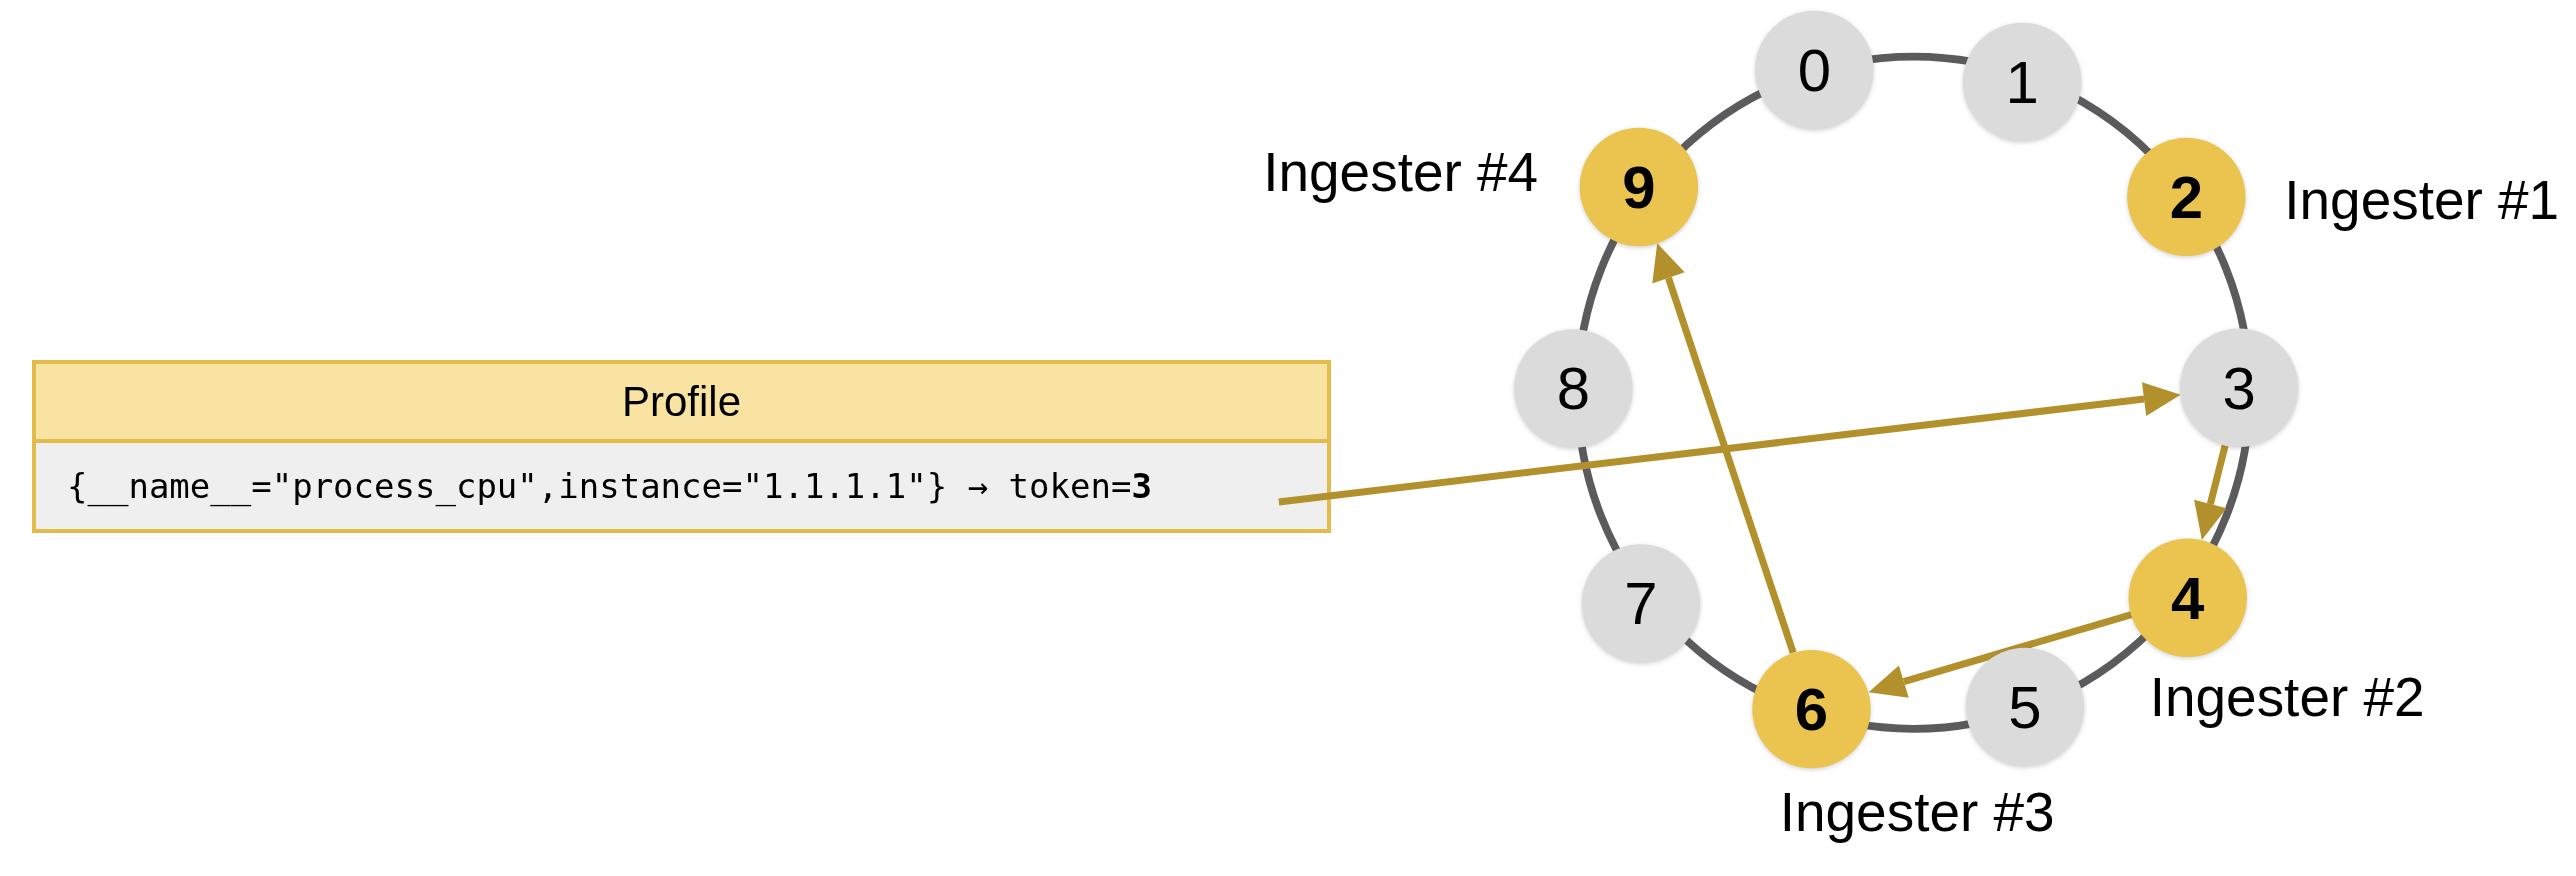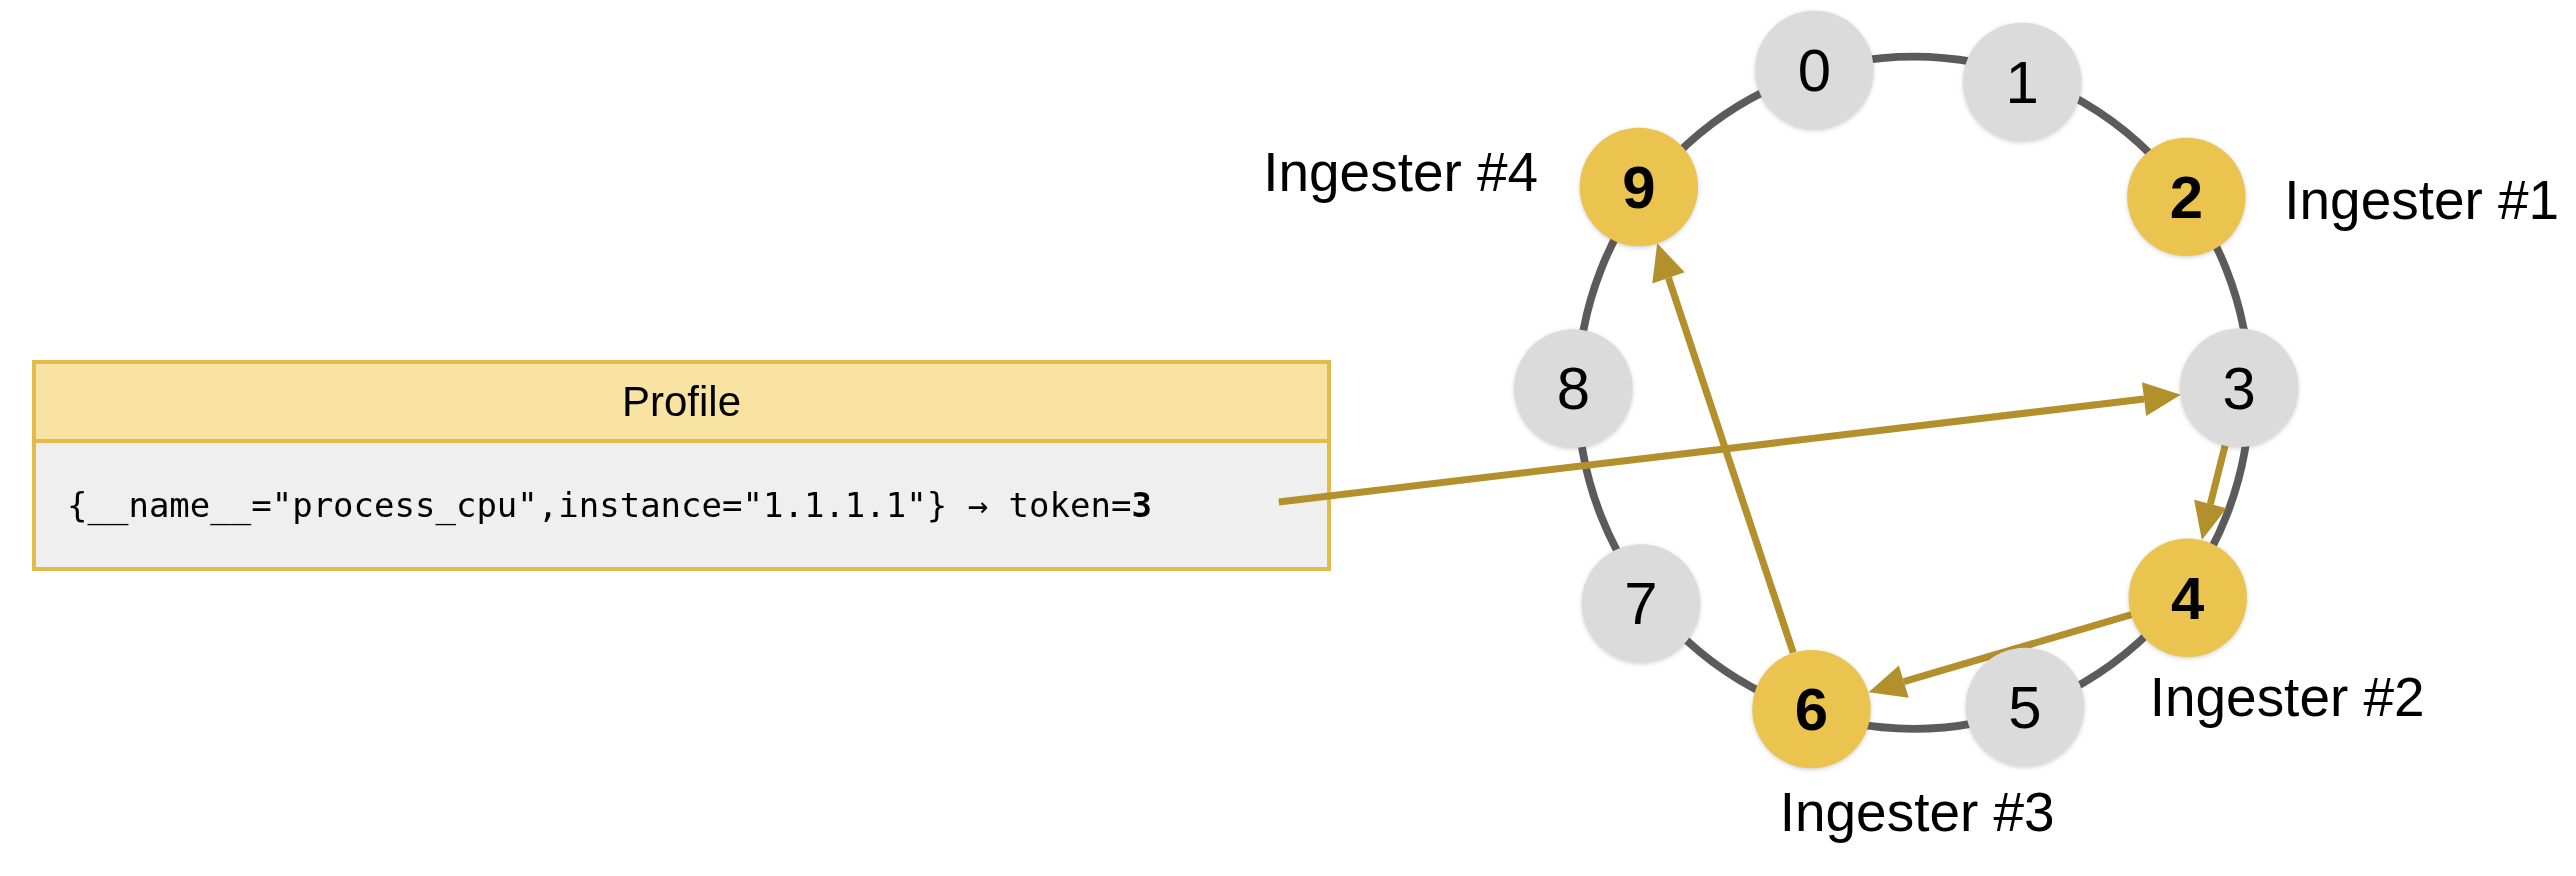--- a/index.html
+++ b/index.html
@@ -6,21 +6,21 @@
     --canvas-bg:#ffffff; --ring-stroke:#5b5b5d; --node-fill:#dbdbdc;
     --ingester-node-fill:#eac44e; --arrow:#b2902b; --card-border:#e2bb4a;
     --card-header-fill:#f8e3a3; --card-body-fill:#efeff0; --text:#000000;
   }
   html,body{margin:0;padding:0;}
   body{width:2576px;height:877px;background:var(--canvas-bg);overflow:hidden;}
   .stage{position:relative;width:2576px;height:877px;background:var(--canvas-bg);}
 
   
   .profile-card{
-    position:absolute;left:32px;top:360px;width:1299px;height:211px;
+    position:absolute;left:32px;top:360px;width:1299px;height:173px;
     border:4.2px solid var(--card-border);box-sizing:border-box;
     display:flex;flex-direction:column;
   }
   .profile-header{
     height:75px;flex:0 0 75px;background:var(--card-header-fill);
     border-bottom:4.2px solid var(--card-border);
     display:flex;align-items:center;justify-content:center;
     font:400 42px "Liberation Sans", sans-serif;color:var(--text);
   }
   .profile-body{

